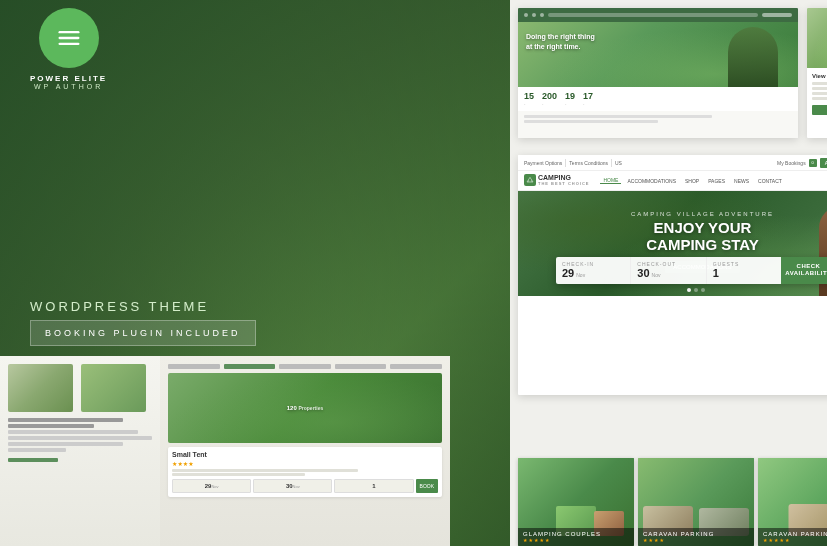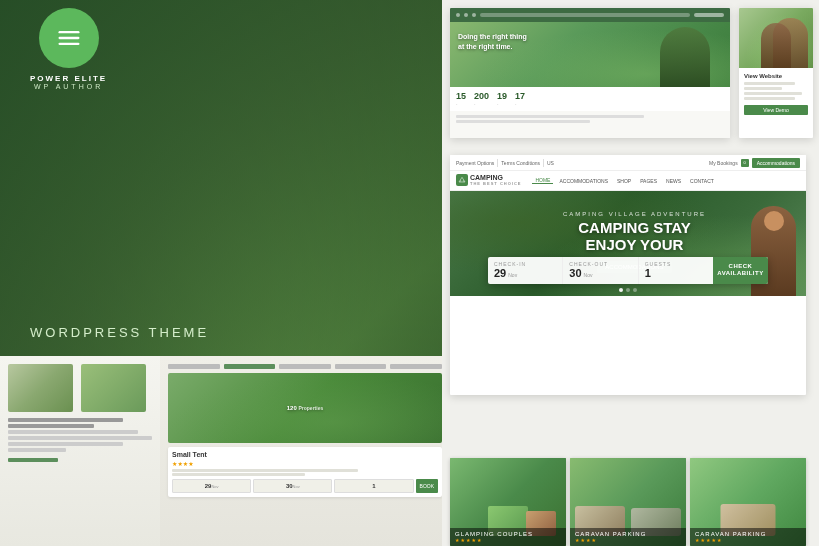--- a/index.html
+++ b/index.html
@@ -14,21 +14,21 @@
     .container {
       width: 827px;
       height: 546px;
       display: flex;
       position: relative;
       overflow: hidden;
     }
 
     
     .left-panel {
-      width: 442px;
+      width: 510px;
       height: 546px;
       background: linear-gradient(160deg, #3a6b40 0%, #2d5a35 40%, #4a7a50 70%, #3d6b42 100%);
       position: relative;
       flex-shrink: 0;
       overflow: hidden;
     }
 
     .left-panel-bg {
       position: absolute;
       inset: 0;
@@ -803,20 +803,21 @@
         </svg>
       </div>
       <div class="author-text">
         <span class="power">POWER ELITE</span>
         <span class="wp">WP AUTHOR</span>
       </div>
     </div>
 
     <div class="left-content">
       <div class="wp-theme-label">WORDPRESS THEME</div>
+      <div class="booking-badge">BOOKING PLUGIN INCLUDED</div>
     </div>
 
     <div class="left-panel-bottom">
       <div class="bottom-previews">
 
         <div class="preview-left">
           <div class="preview-left-inner">
             <div style="display:flex; gap:4px; margin-bottom:6px;">
               <div class="preview-img-small people" style="width:65px;height:48px;border-radius:2px;"></div>
               <div class="preview-img-small" style="width:65px;height:48px;border-radius:2px;background:linear-gradient(135deg,#9abf7a,#6a9a5a);"></div>
@@ -979,22 +980,22 @@
         <span class="main-nav-item">PAGES</span>
         <span class="main-nav-item">NEWS</span>
         <span class="main-nav-item">CONTACT</span>
       </div>
 
       <div class="main-hero">
         <div class="hero-person-1"></div>
 
         <div class="main-hero-text">
           <div class="hero-sub">CAMPING VILLAGE ADVENTURE</div>
+          <div class="hero-main">ENJOY YOUR</div>
           <div class="hero-main">CAMPING STAY</div>
-          <div class="hero-main">ENJOY YOUR</div>
           <div class="hero-btn">ACCOMMODATIONS</div>
         </div>
 
         <div class="booking-bar">
           <div class="booking-field">
             <div class="booking-field-label">CHECK-IN</div>
             <div style="display:flex;align-items:baseline;gap:2px;">
               <div class="booking-field-value">29</div>
               <div class="booking-field-sub">Nov</div>
             </div>

